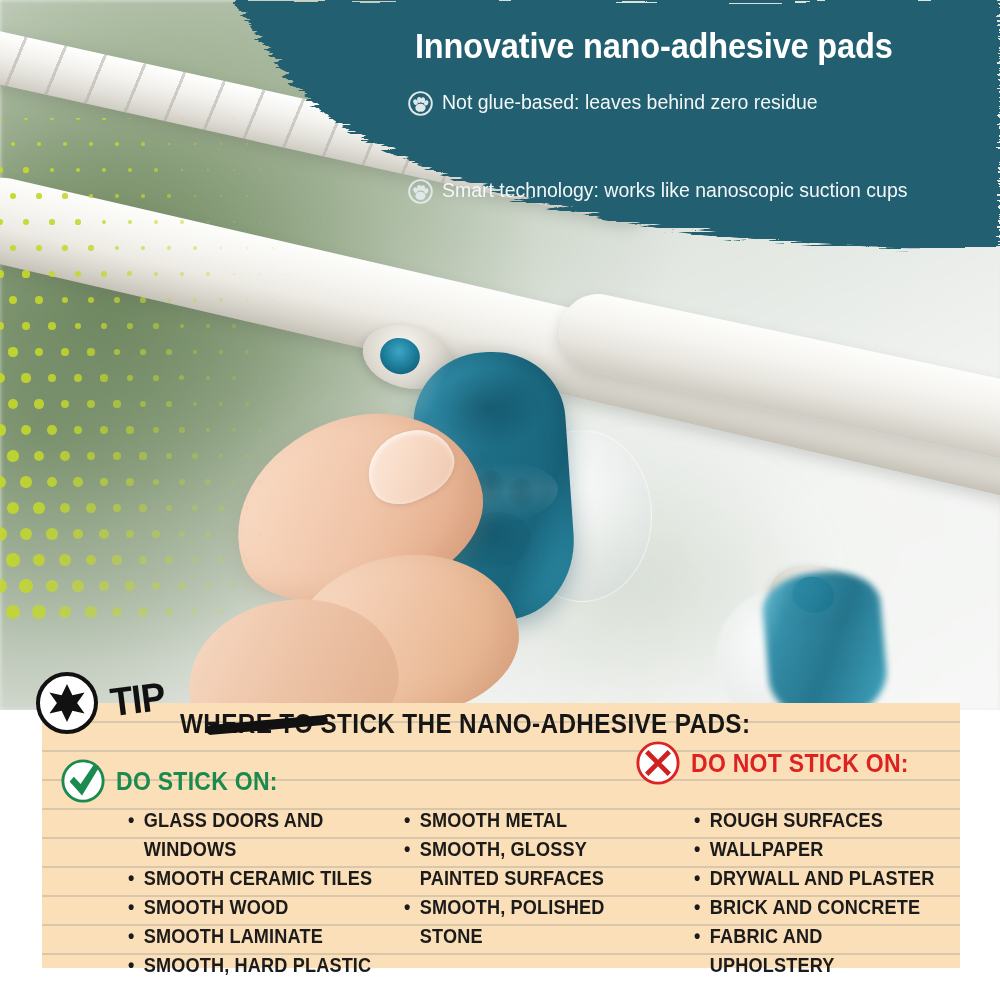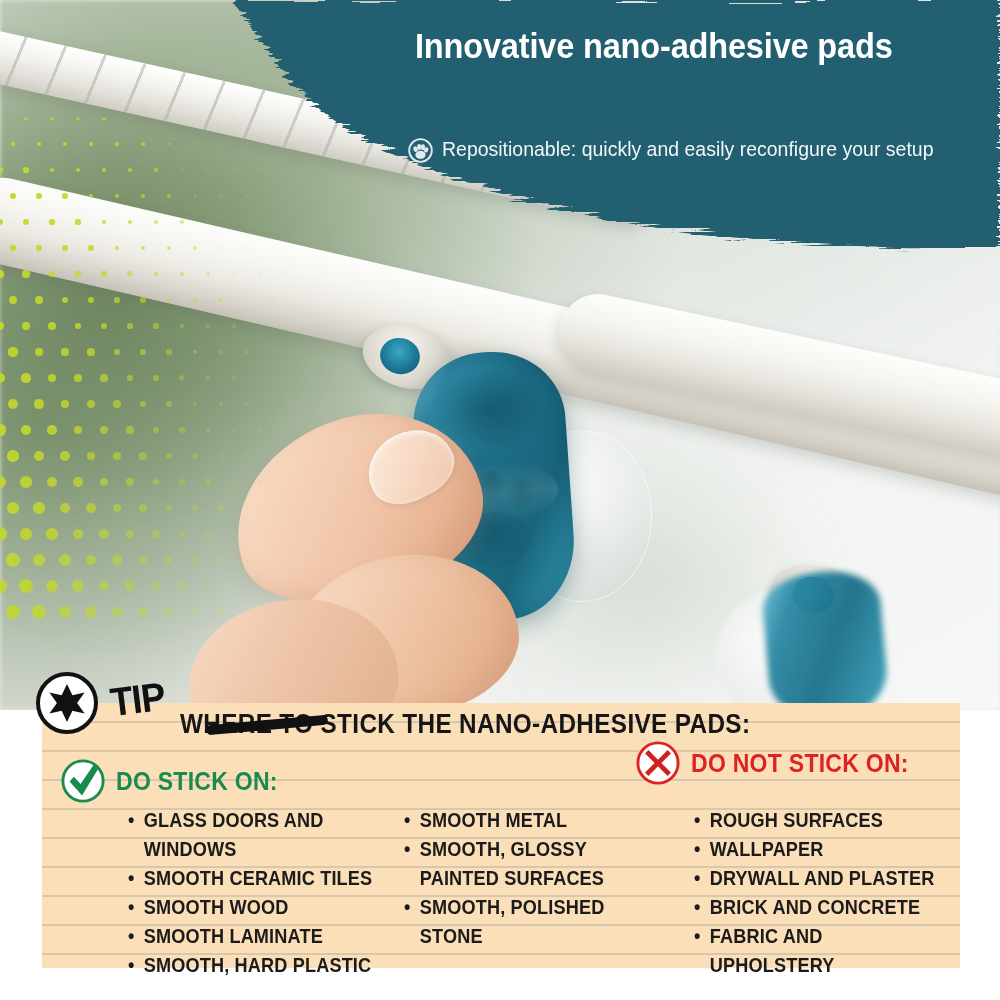--- a/index.html
+++ b/index.html
@@ -583,33 +583,44 @@
          C 880 250, 760 244, 650 226
          C 556 211, 470 186, 404 158
          C 356 138, 318 112, 292 82
          C 272 58, 254 28, 232 0 Z"></path>
   </svg>
 </div>
 
 <div id="header-content">
   <div id="hdr-title">Innovative nano-adhesive pads</div>
 
-
-  <div class="bullet-row" id="bullet-1">
+  <div class="bullet-row" id="bullet-0">
     <svg class="paw-icon" viewBox="0 0 32 32">
       <circle cx="16" cy="16" r="14.5" fill="none" stroke="#dfe9ec" stroke-width="2.4"></circle>
       <ellipse cx="16" cy="21.5" rx="6.6" ry="5.2" fill="#dfe9ec"></ellipse>
       <ellipse cx="9.6" cy="14.2" rx="2.7" ry="3.6" fill="#dfe9ec" transform="rotate(-22 9.6 14.2)"></ellipse>
       <ellipse cx="14.3" cy="11.4" rx="2.7" ry="3.8" fill="#dfe9ec"></ellipse>
       <ellipse cx="19.2" cy="11.8" rx="2.7" ry="3.8" fill="#dfe9ec"></ellipse>
       <ellipse cx="23.3" cy="15.2" rx="2.6" ry="3.5" fill="#dfe9ec" transform="rotate(22 23.3 15.2)"></ellipse>
     </svg>
-    <span class="bullet-text">Repositionable: quickly and easily reconfigure your setup</span>
+    <span class="bullet-text">Not glue-based: leaves behind zero residue</span>
   </div>
 
+
+  <div class="bullet-row" id="bullet-2">
+    <svg class="paw-icon" viewBox="0 0 32 32">
+      <circle cx="16" cy="16" r="14.5" fill="none" stroke="#dfe9ec" stroke-width="2.4"></circle>
+      <ellipse cx="16" cy="21.5" rx="6.6" ry="5.2" fill="#dfe9ec"></ellipse>
+      <ellipse cx="9.6" cy="14.2" rx="2.7" ry="3.6" fill="#dfe9ec" transform="rotate(-22 9.6 14.2)"></ellipse>
+      <ellipse cx="14.3" cy="11.4" rx="2.7" ry="3.8" fill="#dfe9ec"></ellipse>
+      <ellipse cx="19.2" cy="11.8" rx="2.7" ry="3.8" fill="#dfe9ec"></ellipse>
+      <ellipse cx="23.3" cy="15.2" rx="2.6" ry="3.5" fill="#dfe9ec" transform="rotate(22 23.3 15.2)"></ellipse>
+    </svg>
+    <span class="bullet-text">Smart technology: works like nanoscopic suction cups</span>
+  </div>
 </div>
 
 <div id="tipbox">
   <div id="tip-rules">
       <div class="rule" style="top: 18px;"></div>
       <div class="rule" style="top: 47px;"></div>
       <div class="rule" style="top: 76px;"></div>
       <div class="rule" style="top: 105px;"></div>
       <div class="rule" style="top: 134px;"></div>
       <div class="rule" style="top: 163px;"></div>

